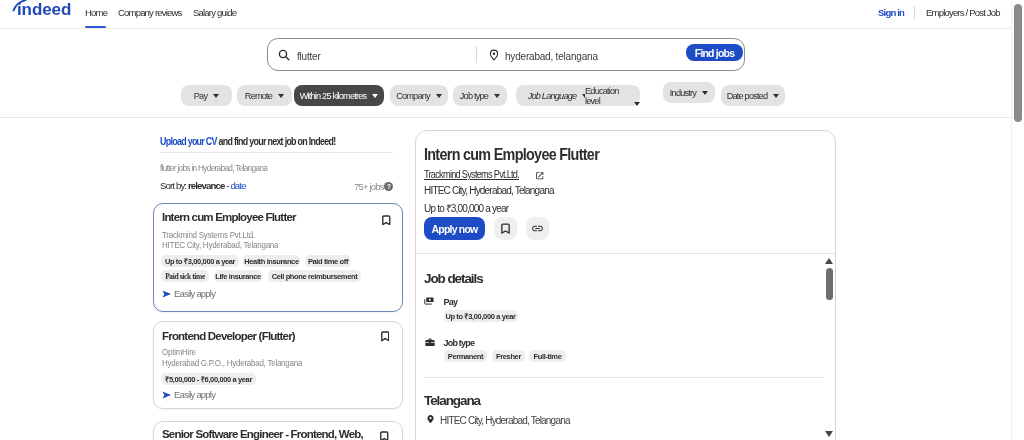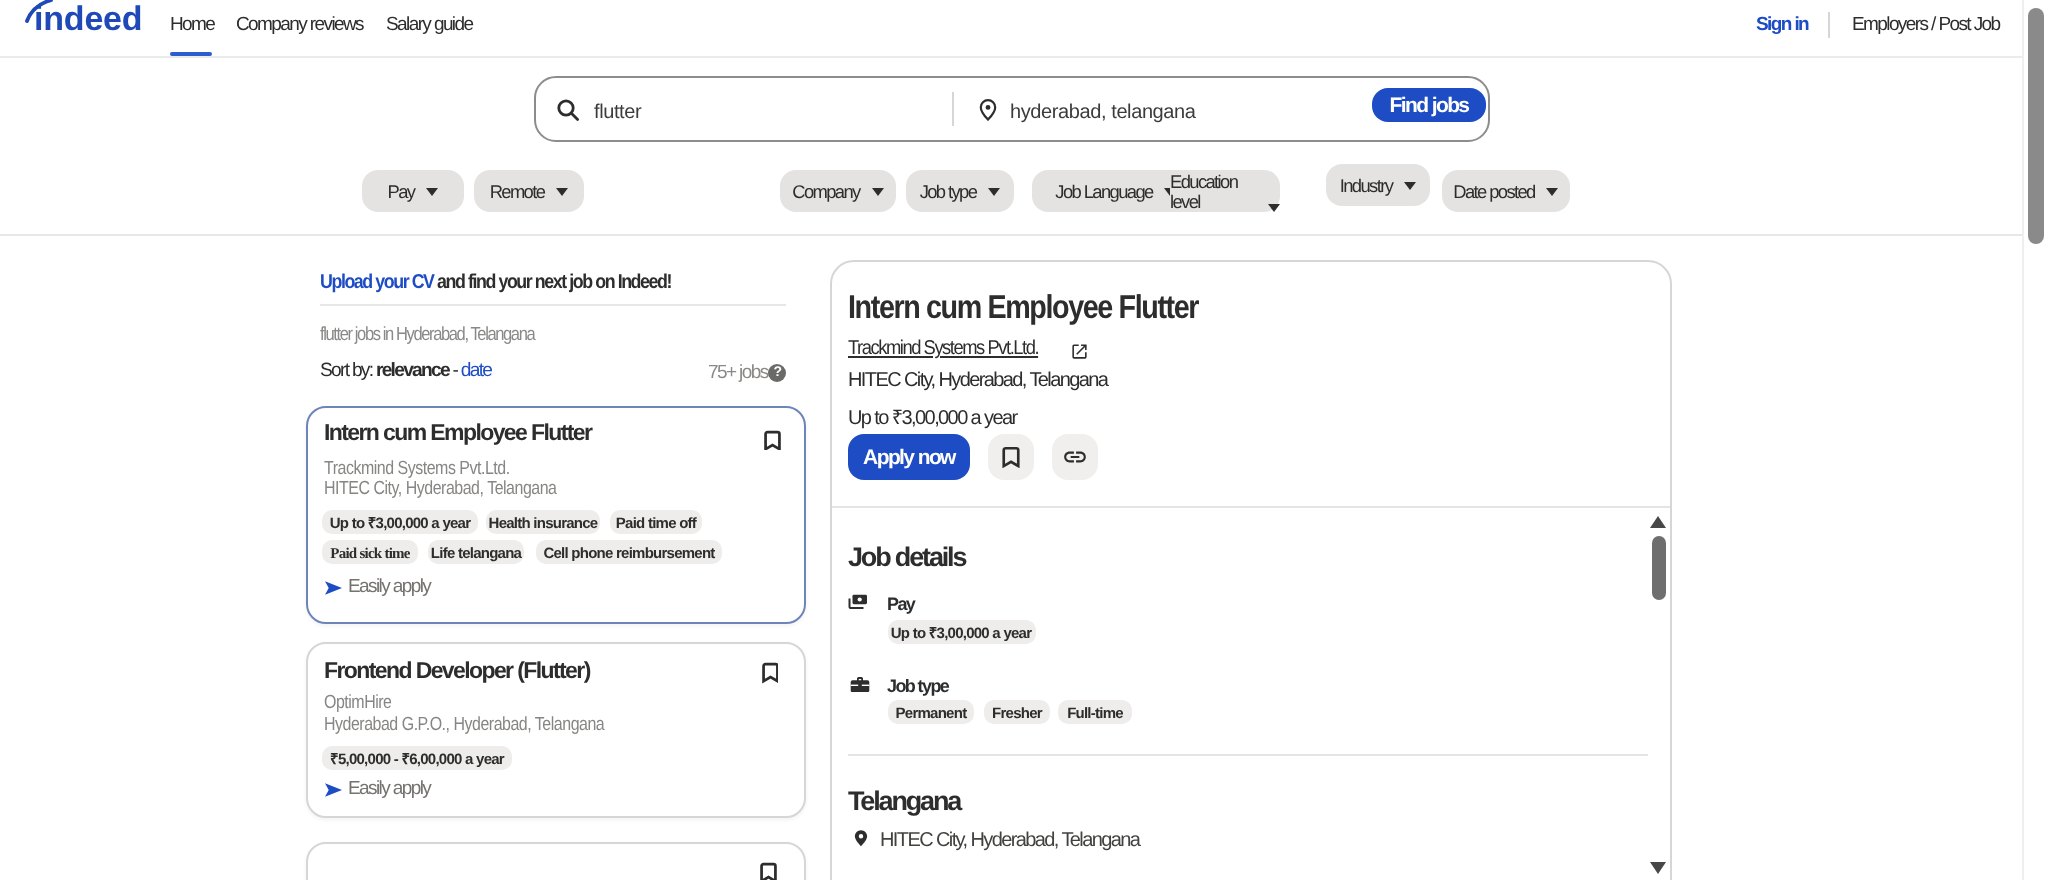--- a/index.html
+++ b/index.html
@@ -46,23 +46,24 @@
   <div class="abs" style="left:476px;top:46px;width:1px;height:17px;background:#d8d6d4;"></div>
   <svg class="abs" style="left:488px;top:49px;" width="12" height="12" viewBox="0 0 24 24">
     <path d="M12 2.2 C8 2.2 4.8 5.4 4.8 9.4 C4.8 14 12 21.6 12 21.6 C12 21.6 19.2 14 19.2 9.4 C19.2 5.4 16 2.2 12 2.2 Z" fill="none" stroke="#2d2d2d" stroke-width="2.2"></path>
     <circle cx="12" cy="9.4" r="2.4" fill="#2d2d2d"></circle>
   </svg>
   <div class="abs" style="left:505px;top:51px;font-size:10px;letter-spacing:-0.02em;color:#3c3c3c;">hyderabad, telangana</div>
   <div class="abs b" style="left:686px;top:44px;width:57px;height:17px;background:#1d4cc4;border-radius:8px;color:#fff;font-size:10.5px;display:flex;align-items:center;justify-content:center;">Find jobs</div>
 
   <div class="pill" style="left:181px;top:85px;width:51px;">Pay<span class="caret"></span></div>
   <div class="pill" style="left:237px;top:85px;width:55px;">Remote<span class="caret"></span></div>
+  <div class="pill" style="left:294px;top:85px;width:90px;background:#474747;color:#fff;">Within 25 kilometres<span class="caret" style="border-top-color:#fff;"></span></div>
   <div class="pill" style="left:390px;top:85px;width:58px;">Company<span class="caret"></span></div>
   <div class="pill" style="left:453px;top:85px;width:54px;">Job type<span class="caret"></span></div>
-  <div class="pill" style="left:516px;top:85px;width:84px;">Job Language<span class="caret"></span></div>
+  <div class="pill" style="left:516px;top:85px;width:84px;font-style:italic;">Job Language<span class="caret"></span></div>
   <div class="pill" style="left:585px;top:85px;width:55px;align-items:flex-end;">Education level<span class="caret"></span></div>
   <div class="pill" style="left:663px;top:82px;width:52px;">Industry<span class="caret"></span></div>
   <div class="pill" style="left:721px;top:85px;width:64px;">Date posted<span class="caret"></span></div>
 
   <div class="abs" style="left:0;top:117px;width:1012px;height:1px;background:#e9e7e5;"></div>
 
   <div class="abs" style="left:160px;top:136px;font-size:10px;font-weight:bold;white-space:nowrap;transform:scaleX(0.89);transform-origin:0 50%;"><span class="blue">Upload your CV</span> and find your next job on Indeed!</div>
   <div class="abs" style="left:160px;top:152px;width:233px;height:1px;background:#e9e7e5;"></div>
   <div class="abs grey" style="left:160px;top:161.5px;font-size:9.5px;white-space:nowrap;transform:scaleX(0.87);transform-origin:0 50%;">flutter jobs in Hyderabad, Telangana</div>
   <div class="abs" style="left:160px;top:179.5px;font-size:9.6px;letter-spacing:-0.09em;">Sort by: <span class="b">relevance</span> - <span class="blue">date</span></div>
@@ -72,40 +73,41 @@
   <div class="card" style="top:203px;height:109px;border:1.5px solid #6d85b8;"></div>
   <div class="abs b" style="left:162px;top:211px;font-size:11.5px;">Intern cum Employee Flutter</div>
   <svg class="abs" style="left:382px;top:214.5px;" width="8.5" height="10.5" viewBox="0 0 16 20">
     <path d="M3.2 2 h9.6 a1.8 1.8 0 0 1 1.8 1.8 v14.4 l-6.6 -3.8 l-6.6 3.8 v-14.4 a1.8 1.8 0 0 1 1.8 -1.8 z" fill="none" stroke="#2d2d2d" stroke-width="2.6"></path>
   </svg>
   <div class="abs" style="left:162px;top:230px;font-size:9.5px;letter-spacing:-0.03em;line-height:10.3px;color:#878684;white-space:nowrap;transform:scaleX(0.84);transform-origin:0 0;">Trackmind Systems Pvt.Ltd.<br>HITEC City, Hyderabad, Telangana</div>
   <div class="tag" style="left:161px;top:255px;width:78px;">Up to ₹3,00,000 a year</div>
   <div class="tag" style="left:243px;top:255px;width:57px;">Health insurance</div>
   <div class="tag" style="left:305px;top:255px;width:46px;">Paid time off</div>
   <div class="tag" style="left:161px;top:270px;width:48px;font-family:Liberation Serif, serif;">Paid sick time</div>
-  <div class="tag" style="left:214px;top:270px;width:48px;">Life telangana</div>
+  <div class="tag" style="left:214px;top:270px;width:48px;">Life insurance</div>
   <div class="tag" style="left:268px;top:270px;width:93px;">Cell phone reimbursement</div>
   <svg class="abs" style="left:162px;top:290px;" width="9.5" height="8" viewBox="0 0 18 16">
     <path d="M0.5 1.2 L17.5 8 L0.5 14.8 L4.2 8 Z" fill="#1d4cc4"></path>
   </svg>
   <div class="abs" style="left:174px;top:288px;font-size:9.5px;color:#74736f;">Easily apply</div>
 
   <div class="card" style="top:321px;height:88px;"></div>
   <div class="abs b" style="left:162px;top:330px;font-size:11.5px;">Frontend Developer (Flutter)</div>
   <svg class="abs" style="left:380.5px;top:331px;" width="8.5" height="10.5" viewBox="0 0 16 20">
     <path d="M3.2 2 h9.6 a1.8 1.8 0 0 1 1.8 1.8 v14.4 l-6.6 -3.8 l-6.6 3.8 v-14.4 a1.8 1.8 0 0 1 1.8 -1.8 z" fill="none" stroke="#2d2d2d" stroke-width="2.6"></path>
   </svg>
   <div class="abs" style="left:162px;top:347px;font-size:9.5px;letter-spacing:-0.03em;line-height:10.5px;color:#878684;white-space:nowrap;transform:scaleX(0.84);transform-origin:0 0;">OptimHire<br>Hyderabad G.P.O., Hyderabad, Telangana</div>
   <div class="tag" style="left:161px;top:373px;width:95px;">₹5,00,000 - ₹6,00,000 a year</div>
   <svg class="abs" style="left:162px;top:391px;" width="9.5" height="8" viewBox="0 0 18 16">
     <path d="M0.5 1.2 L17.5 8 L0.5 14.8 L4.2 8 Z" fill="#1d4cc4"></path>
   </svg>
   <div class="abs" style="left:174px;top:389px;font-size:9.5px;color:#74736f;">Easily apply</div>
 
   <div class="card" style="top:421px;height:60px;"></div>
+  <div class="abs b" style="left:162px;top:428px;font-size:11.5px;">Senior Software Engineer - Frontend, Web,</div>
   <svg class="abs" style="left:380px;top:430.5px;" width="8.5" height="10.5" viewBox="0 0 16 20">
     <path d="M3.2 2 h9.6 a1.8 1.8 0 0 1 1.8 1.8 v14.4 l-6.6 -3.8 l-6.6 3.8 v-14.4 a1.8 1.8 0 0 1 1.8 -1.8 z" fill="none" stroke="#2d2d2d" stroke-width="2.6"></path>
   </svg>
 
   <div class="abs" style="left:415px;top:130px;width:421px;height:311px;border:1px solid #d8d6d4;border-radius:12px 12px 0 0;background:#fff;"></div>
   <div class="abs b" style="left:424px;top:145px;font-size:16.5px;white-space:nowrap;transform:scaleX(0.87);transform-origin:0 50%;">Intern cum Employee Flutter</div>
   <div class="abs" style="left:424px;top:169px;font-size:10px;text-decoration:underline;white-space:nowrap;transform:scaleX(0.92);transform-origin:0 50%;">Trackmind Systems Pvt.Ltd.</div>
   <svg class="abs" style="left:535px;top:170.5px;" width="9.5" height="9.5" viewBox="0 0 24 24">
     <path d="M19 19 H5 V5 h6 V3 H5 a2 2 0 0 0 -2 2 v14 a2 2 0 0 0 2 2 h14 a2 2 0 0 0 2 -2 v-6 h-2 Z M14 3 v2 h3.6 l-9.8 9.8 1.4 1.4 L19 6.4 V10 h2 V3 Z" fill="#2d2d2d"></path>
   </svg>

